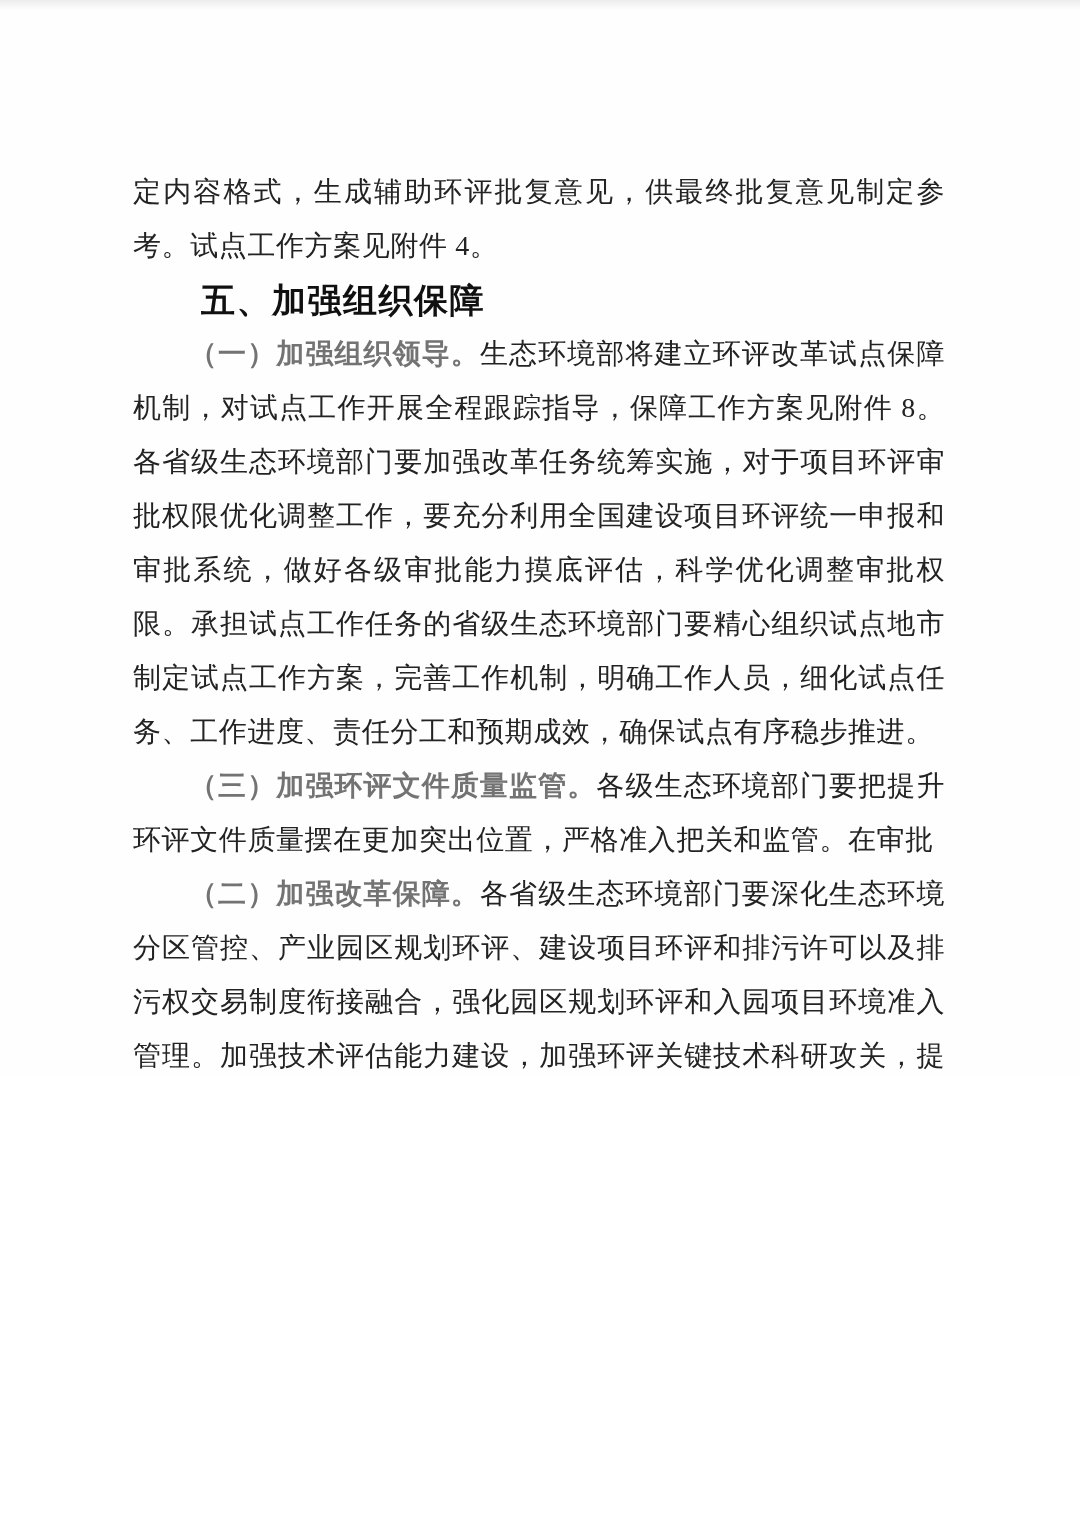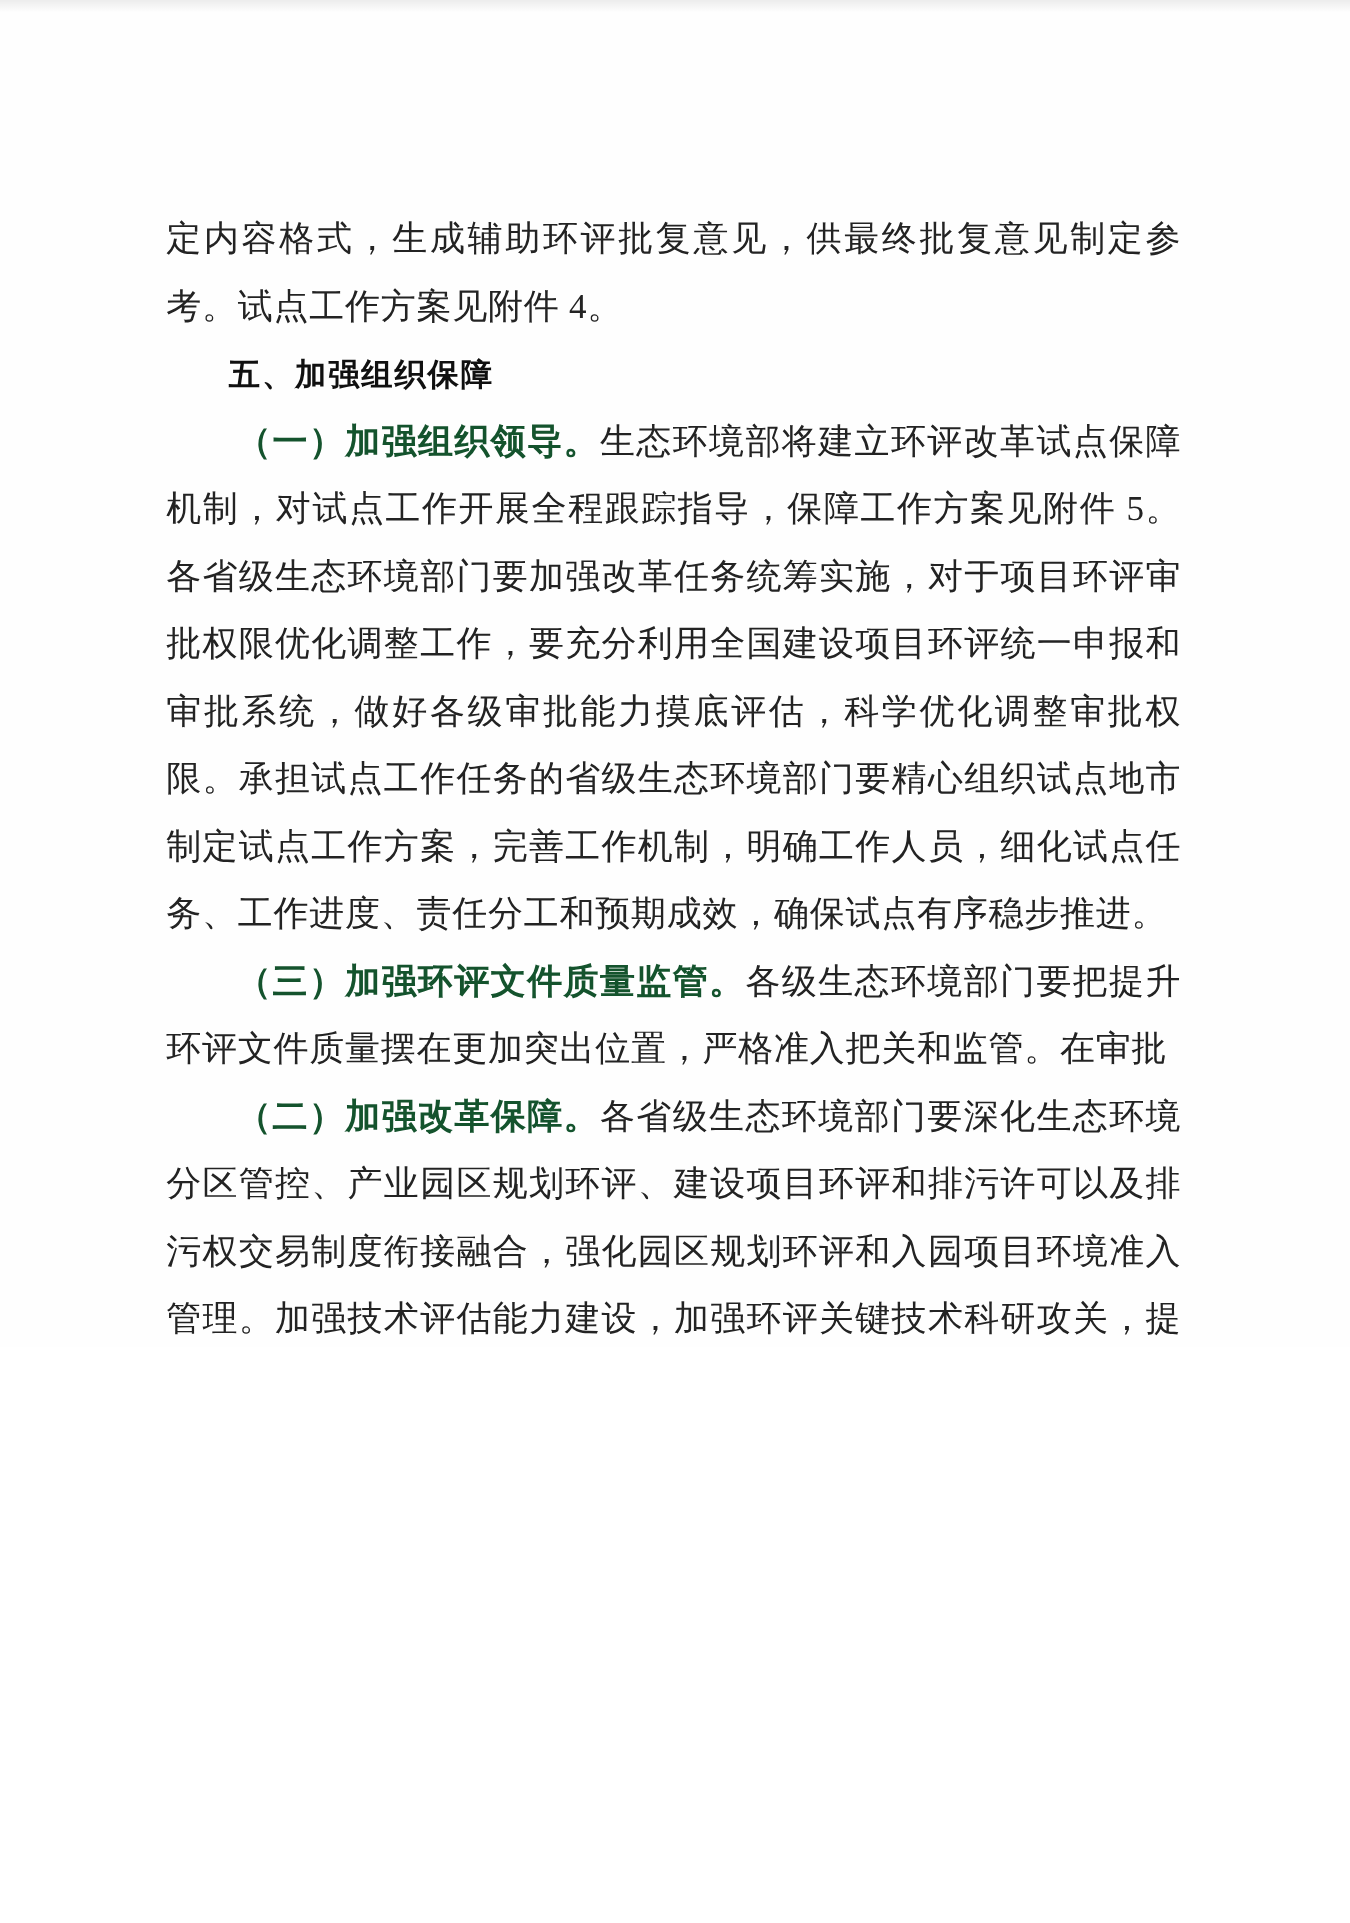--- a/index.html
+++ b/index.html
@@ -37,27 +37,27 @@
   }
   .para {
     margin: 0;
     text-indent: 2em;
   }
   .para.no-indent {
     text-indent: 0;
   }
   .para .lead {
     font-weight: 700;
-    color: #14532d;
+    color: #737373;
   }
   .heading {
     margin: 0;
     font-family: "Liberation Sans", "DejaVu Sans", sans-serif;
     font-weight: 700;
-    font-size: 25px;
+    font-size: 34px;
     line-height: 54px;
     text-indent: 2em;
     letter-spacing: 1.5px;
     color: #101010;
     text-align: left;
   }
   .footer {
     position: absolute;
     top: 1356px;
     right: 150px;
@@ -82,21 +82,21 @@
 
 <div class="page">
   <div class="scan-edge-top"></div>
 
   <div class="content">
 
     <p class="para no-indent">定内容格式，生成辅助环评批复意见，供最终批复意见制定参考。试点工作方案见附件 4。</p>
 
     <h2 class="heading">五、加强组织保障</h2>
 
-    <p class="para"><span class="lead">（一）加强组织领导。</span><span>生态环境部将建立环评改革试点保障机制，对试点工作开展全程跟踪指导，保障工作方案见附件 5。各省级生态环境部门要加强改革任务统筹实施，对于项目环评审批权限优化调整工作，要充分利用全国建设项目环评统一申报和审批系统，做好各级审批能力摸底评估，科学优化调整审批权限。承担试点工作任务的省级生态环境部门要精心组织试点地市制定试点工作方案，完善工作机制，明确工作人员，细化试点任务、工作进度、责任分工和预期成效，确保试点有序稳步推进。</span></p>
+    <p class="para"><span class="lead">（一）加强组织领导。</span><span>生态环境部将建立环评改革试点保障机制，对试点工作开展全程跟踪指导，保障工作方案见附件 8。各省级生态环境部门要加强改革任务统筹实施，对于项目环评审批权限优化调整工作，要充分利用全国建设项目环评统一申报和审批系统，做好各级审批能力摸底评估，科学优化调整审批权限。承担试点工作任务的省级生态环境部门要精心组织试点地市制定试点工作方案，完善工作机制，明确工作人员，细化试点任务、工作进度、责任分工和预期成效，确保试点有序稳步推进。</span></p>
 
     <p class="para"><span class="lead">（三）加强环评文件质量监管。</span><span>各级生态环境部门要把提升环评文件质量摆在更加突出位置，严格准入把关和监管。在审批</span></p>
 
     <p class="para"><span class="lead">（二）加强改革保障。</span><span>各省级生态环境部门要深化生态环境分区管控、产业园区规划环评、建设项目环评和排污许可以及排污权交易制度衔接融合，强化园区规划环评和入园项目环境准入管理。加强技术评估能力建设，加强环评关键技术科研攻关，提升源头预防制度体系整体效力。各级生态环境部门要将承担项目环评审批的相关部门纳入政策指导、业务培训、环评文件复核、信息化监管等工作体系，确保项目环评全部在全国建设项目环评统一申报和审批系统进行受理审批，相关信息共享至投资项目在线审批监管平台，做到统一尺度、规范把关。</span></p>
 
   </div>
 
   <div class="footer">
     <span class="dash">—</span>
     <span class="num">5</span>

